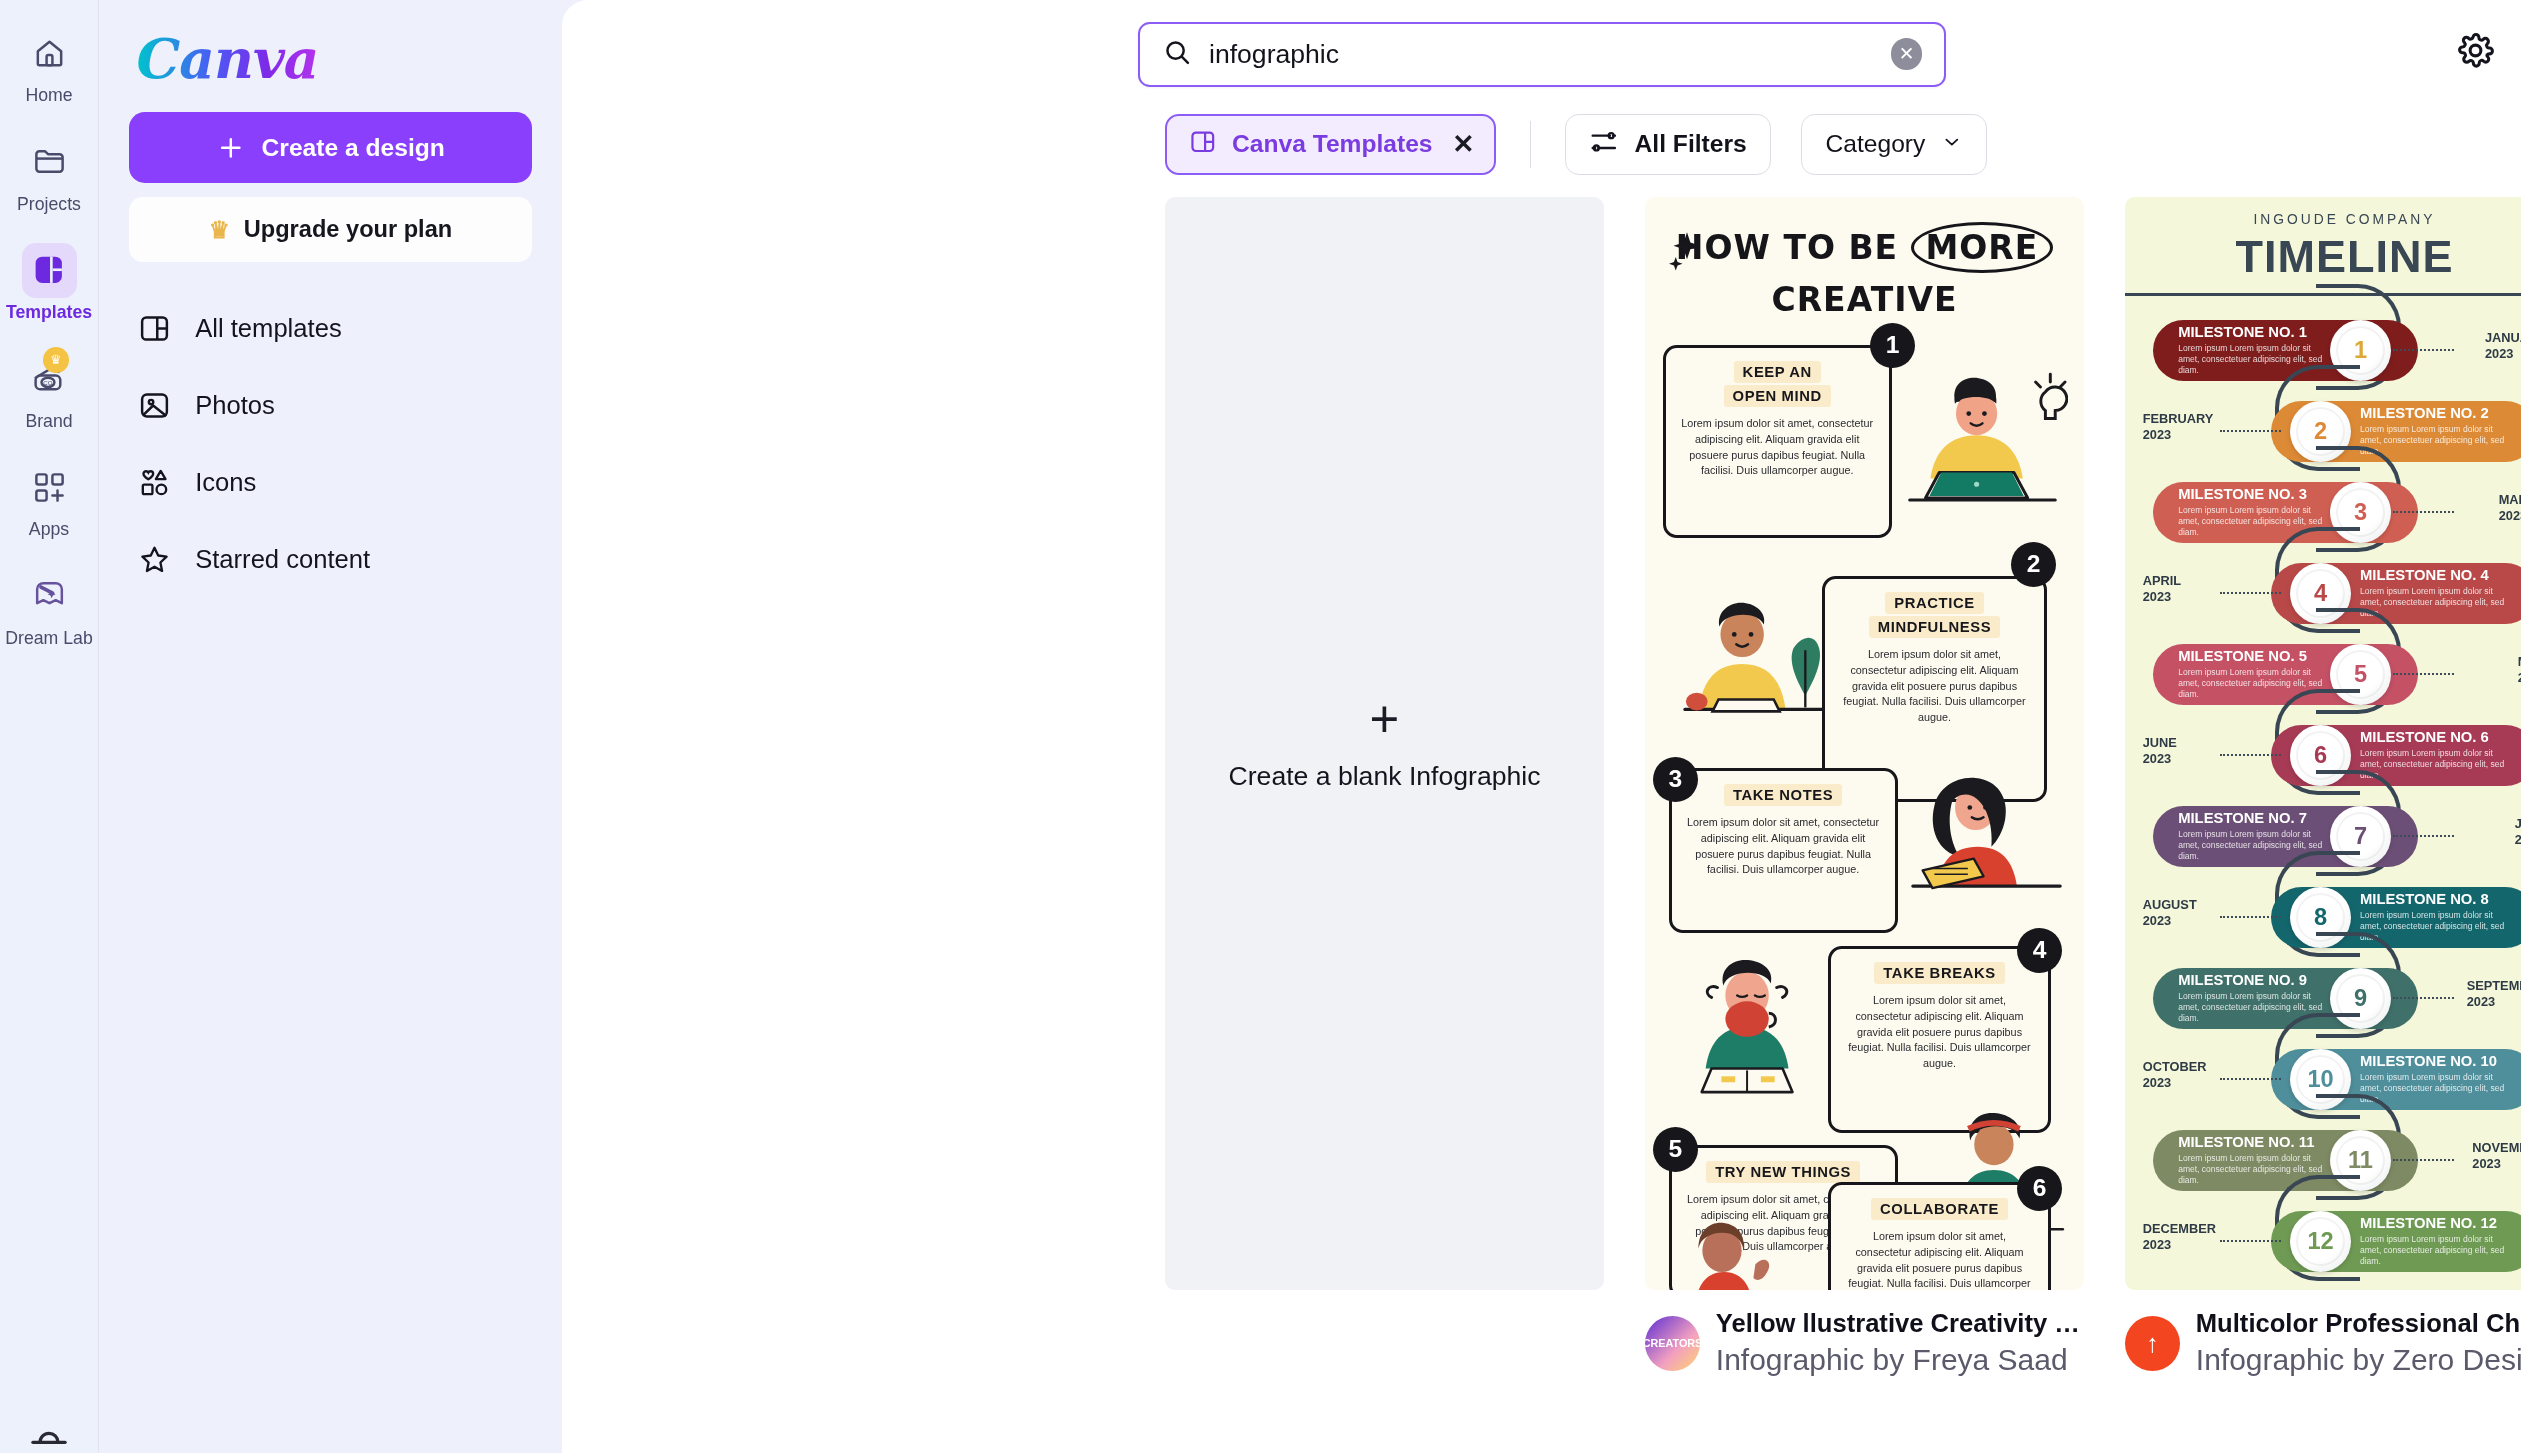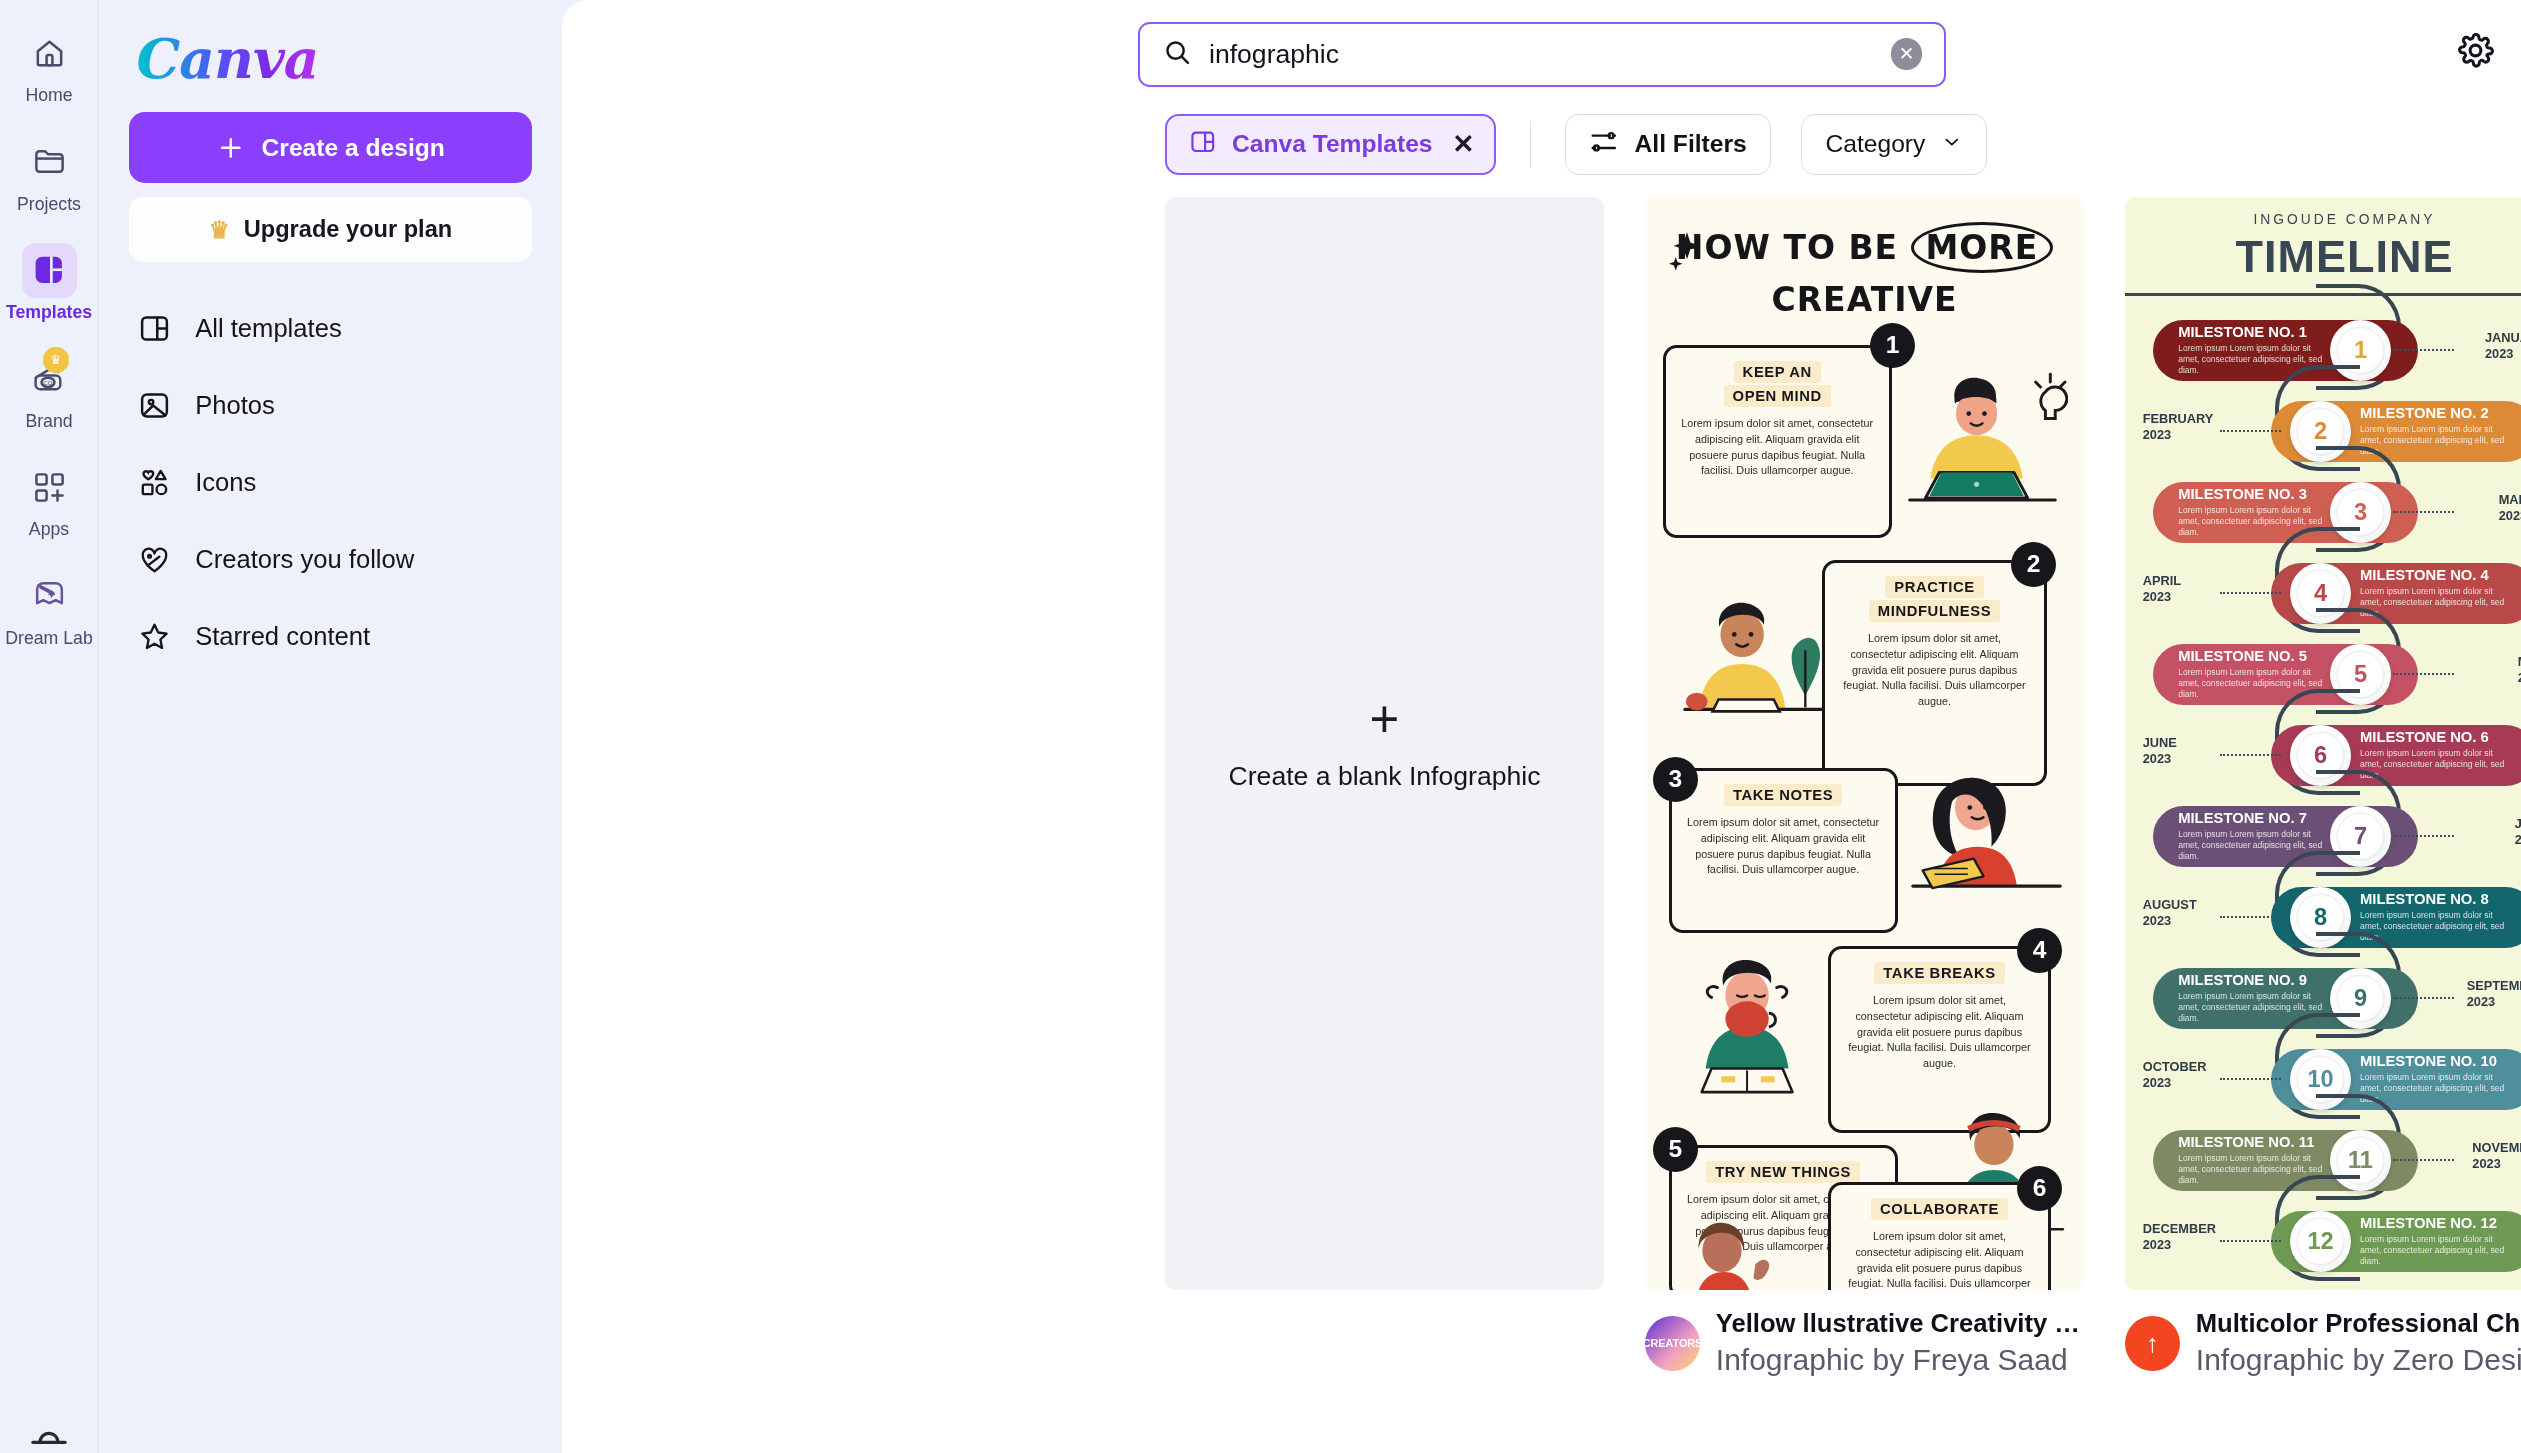--- a/index.html
+++ b/index.html
@@ -398,30 +398,20 @@
           <svg width="33" height="33" viewBox="0 0 24 24" fill="none" stroke="#14141e" stroke-width="1.7">
             <path d="M4 5.6c0-1 .9-1.8 1.9-1.8.9 0 1.4.5 1.6.9.2-.4.7-.9 1.6-.9 1 0 1.9.8 1.9 1.8 0 1.9-3.5 4-3.5 4S4 7.5 4 5.6z"></path>
             <path d="M16.5 3.6 20 9.5h-7z" stroke-linejoin="round"></path>
             <rect x="3.5" y="13.5" width="7" height="7" rx="1"></rect>
             <circle cx="17" cy="17" r="3.5"></circle>
           </svg>
         </span>
         <span class="nav-lbl">Icons</span>
       </div>
 
-      <div class="nav-item">
-        <span class="nav-ico">
-          <svg width="33" height="33" viewBox="0 0 24 24" fill="none" stroke="#14141e" stroke-width="1.7">
-            <path d="M12 20.5S3.5 14.8 3.5 9.3A4.3 4.3 0 0 1 12 7.6a4.3 4.3 0 0 1 8.5 1.7c0 5.5-8.5 11.2-8.5 11.2z" stroke-linejoin="round"></path>
-            <circle cx="8.4" cy="9.6" r="1"></circle>
-            <path d="M7 16.5 15.5 10" stroke-linecap="round"></path>
-          </svg>
-        </span>
-        <span class="nav-lbl">Creators you follow</span>
-      </div>
 
       <div class="nav-item">
         <span class="nav-ico">
           <svg width="33" height="33" viewBox="0 0 24 24" fill="none" stroke="#14141e" stroke-width="1.7">
             <path d="M12 3.5l2.7 5.6 6.1.8-4.5 4.3 1.2 6.1L12 17.3l-5.5 3 1.2-6.1L3.2 9.9l6.1-.8z" stroke-linejoin="round"></path>
           </svg>
         </span>
         <span class="nav-lbl">Starred content</span>
       </div>
 
@@ -533,21 +523,21 @@
             <path d="M76 54q6 5 12 0" stroke="#1b1b1f" stroke-width="2.4" fill="none" stroke-linecap="round"></path>
             <path d="M35 110c4-28 20-44 47-44s43 16 47 44z" fill="#f2c94c"></path>
             <path d="M44 104h76l14 26H30z" fill="#fdfbef" stroke="#1b1b1f" stroke-width="3" stroke-linejoin="round"></path>
             <path d="M46 104h72l12 24H34z" fill="#137a63"></path>
             <circle cx="82" cy="116" r="2.6" fill="#9fd8c8"></circle>
             <path d="M14 132h148" stroke="#1b1b1f" stroke-width="3.2" stroke-linecap="round"></path>
             <path d="M152 22a12 12 0 1 1 10 19v8h-10v-8a12 12 0 0 1 0-19z" fill="none" stroke="#1b1b1f" stroke-width="3"></path>
             <path d="M157 4v8M142 12l5 5M172 12l-5 5" stroke="#1b1b1f" stroke-width="3" stroke-linecap="round"></path>
           </svg>
 
-          <div class="cr-box" style="left:177px;top:363px;width:225px;height:226px">
+          <div class="cr-box" style="left:177px;top:379px;width:225px;height:226px">
             <div style="text-align:center">
               <span class="cr-tag">PRACTICE</span><br>
               <span class="cr-tag" style="margin-top:2px">MINDFULNESS</span>
             </div>
             <div class="cr-body">Lorem ipsum dolor sit amet, consectetur adipiscing elit. Aliquam gravida elit posuere purus dapibus feugiat. Nulla facilisi. Duis ullamcorper augue.</div>
           </div>
           <div class="cr-num" style="left:366px;top:345px">2</div>
 
           <svg class="doodle" style="left:29.6px;top:394px" width="158" height="148" viewBox="0 0 160 150">
             <ellipse cx="68" cy="44" rx="22" ry="23" fill="#c9845c"></ellipse>

